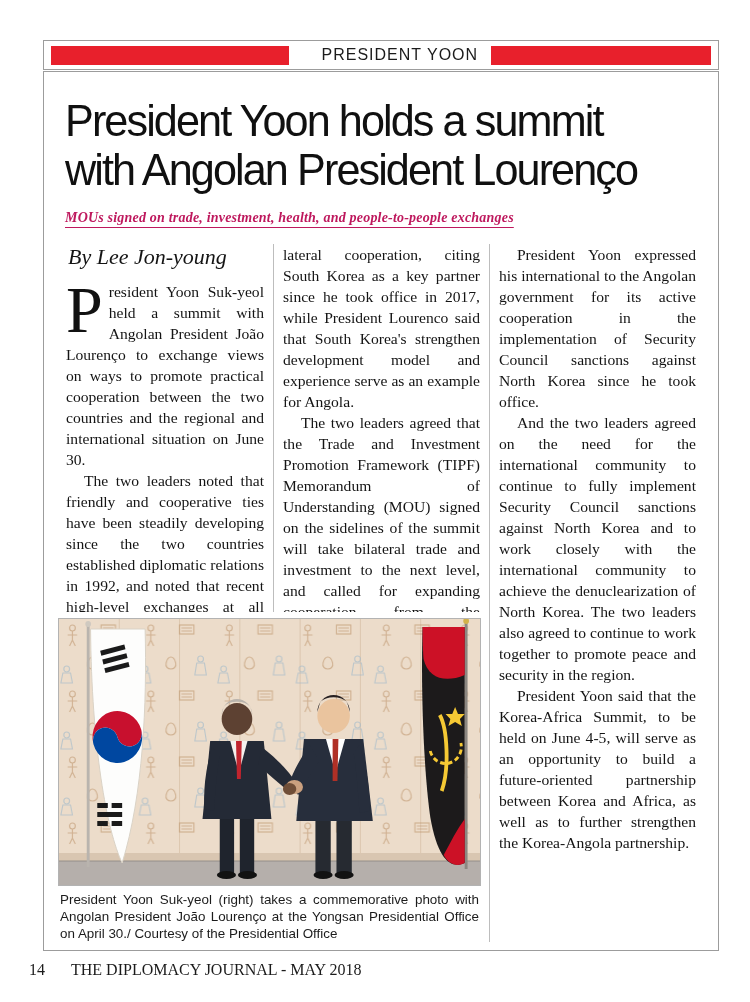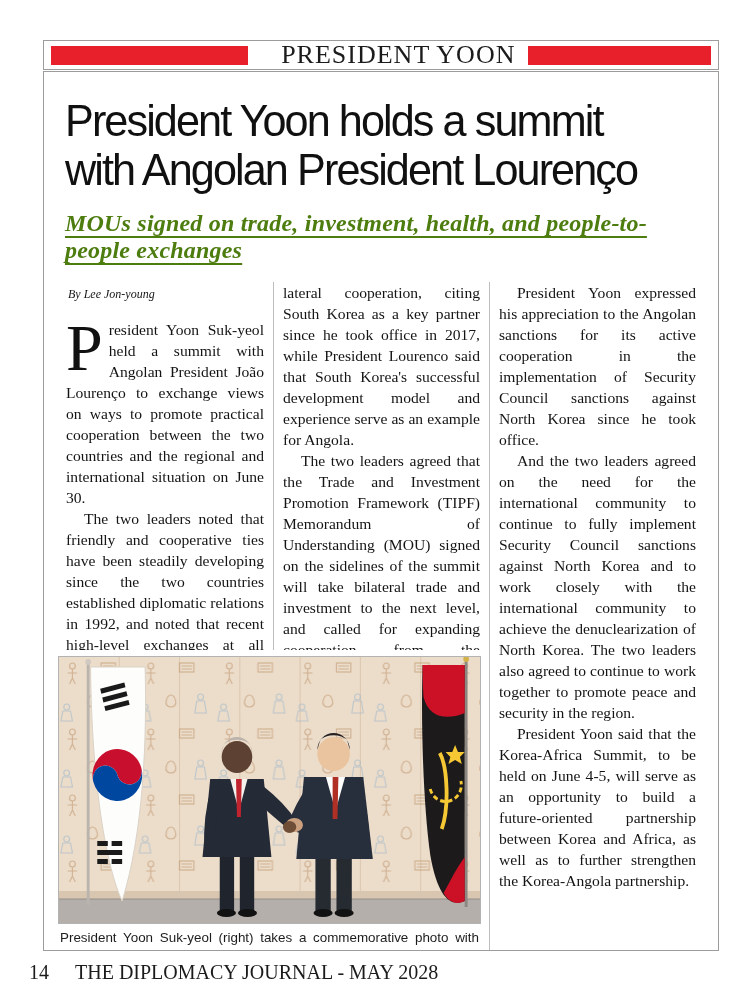--- a/index.html
+++ b/index.html
@@ -17,22 +17,22 @@
     border:1px solid #9c9c9c;
     height:30px;
     display:flex;align-items:center;
     padding:0 7px;gap:13px;
     box-sizing:border-box;
   }
   .kicker-bar{height:19px;background:#e8202c;}
   .bar-left{flex:1.08;}
   .bar-right{flex:1;}
   .kicker-text{
-    font-family:Liberation Serif, serif;
-    font-size:26px;letter-spacing:1px;
+    font-family:Liberation Sans, sans-serif;
+    font-size:16px;letter-spacing:1px;
     white-space:nowrap;color:#1b1b1b;margin-left:20px;
   }
 
   
   .content-box{
     border:1px solid #9c9c9c;
     margin-top:1px;
     box-sizing:border-box;
     height:880px;
     padding:16px 13px 8px 13px;
@@ -45,21 +45,21 @@
     line-height:1.09;
     letter-spacing:-2px;
     color:#101010;
     margin:8px 0 16px 8px;
   }
   .headline .hl-line{transform:scaleX(.96);transform-origin:left center;white-space:nowrap;}
   .subhead{
     margin:2px 8px 4px 8px;
     font-family:"Liberation Serif",serif;
     font-style:italic;font-weight:700;
-    font-size:24px;color:#4d7c0f;
+    font-size:14px;color:#be185d;
     text-decoration:underline;
     text-underline-offset:5px;
     letter-spacing:.2px;
   }
 
   
   .cols{
     display:grid;
     grid-template-columns:1fr 1fr 1fr;
     grid-template-rows:368px auto;
@@ -68,21 +68,21 @@
   .col{
     padding:0 9px;
     font-size:15.6px;line-height:21px;
     text-align:justify;
     overflow:hidden;
   }
   .col-2{border-left:1px solid #bdbdbd;}
   .col-3{border-left:1px solid #bdbdbd;grid-row:1/3;}
   .byline{
     font-style:italic;
-    font-size:12px;
+    font-size:22px;
     margin:2px 0 14px 2px;
     text-align:left;
   }
   p.body-p{margin:0;text-indent:1.15em;}
   p.noindent{text-indent:0;}
   .dropcap{
     float:left;
     font-size:66px;
     line-height:50px;
     padding:4px 6px 0 0;
@@ -106,21 +106,21 @@
     text-align:justify;
     color:#1c1c1c;
     margin-top:5px;
     padding:0 2px;
   }
 
   
   .footer{
     display:flex;gap:26px;align-items:baseline;
     margin:10px 0 0 -14px;
-    font-size:20px;color:#1b1b1b;
+    font-size:16px;color:#1b1b1b;
   }
 </style>
 </head>
 <body>
 
 <div class="page">
 
   <div class="kicker-box">
     <div class="kicker-bar bar-left"></div>
     <div class="kicker-text">PRESIDENT YOON</div>
@@ -139,27 +139,27 @@
     <div class="cols">
 
       <div class="col col-1">
         <div class="byline">By Lee Jon-young</div>
         <p class="body-p noindent"><span class="dropcap">P</span><span>resident Yoon Suk-yeol held a summit with Angolan President João Lourenço to exchange views on ways to promote practical cooperation between the two countries and the regional and international situation on June 30.</span></p>
         <p class="body-p">The two leaders noted that friendly and cooperative ties have been steadily developing since the two countries established diplomatic relations in 1992, and noted that recent high-level exchanges at all levels, including a phone call between the leaders last November, have further enhanced bilateral relations.</p>
 
       </div>
 
       <div class="col col-2">
-        <p class="body-p noindent">lateral cooperation, citing South Korea as a key partner since he took office in 2017, while President Lourenco said that South Korea's successful development model and experience serve as an example for Angola.</p>
+        <p class="body-p noindent">lateral cooperation, citing South Korea as a key partner since he took office in 2017, while President Lourenco said that South Korea's strengthen development model and experience serve as an example for Angola.</p>
         <p class="body-p">The two leaders agreed that the Trade and Investment Promotion Framework (TIPF) Memorandum of Understanding (MOU) signed on the sidelines of the summit will take bilateral trade and investment to the next level, and called for expanding cooperation from the construction, shipbuilding, and fossil energy sectors to include renewable energy, health, customs administration, defense, and police cooperation.</p>
 
       </div>
 
       <div class="col col-3">
-        <p class="body-p">President Yoon expressed his appreciation to the Angolan sanctions for its active cooperation in the implementation of Security Council sanctions against North Korea since he took office.</p>
+        <p class="body-p">President Yoon expressed his international to the Angolan government for its active cooperation in the implementation of Security Council sanctions against North Korea since he took office.</p>
         <p class="body-p">And the two leaders agreed on the need for the international community to continue to fully implement Security Council sanctions against North Korea and to work closely with the international community to achieve the denuclearization of North Korea. The two leaders also agreed to continue to work together to promote peace and security in the region.</p>
         <p class="body-p">President Yoon said that the Korea-Africa Summit, to be held on June 4-5, will serve as an opportunity to build a future-oriented partnership between Korea and Africa, as well as to further strengthen the Korea-Angola partnership.</p>
 
       </div>
 
       <div class="photo-block">
         <div class="photo-frame">
           <svg viewBox="0 0 440 266" preserveAspectRatio="none">
             <defs>
               <pattern id="mural" x="0" y="0" width="82" height="66" patternUnits="userSpaceOnUse">
@@ -261,16 +261,16 @@
           </svg>
         </div>
         <div class="caption">President Yoon Suk-yeol (right) takes a commemorative photo with Angolan President João Lourenço at the Yongsan Presidential Office on April 30./ Courtesy of the Presidential Office</div>
       </div>
 
     </div>
   </div>
 
   <div class="footer">
     <span>14</span>
-    <span>THE DIPLOMACY JOURNAL - MAY 2028</span>
+    <span>THE DIPLOMACY JOURNAL - MAY 2018</span>
   </div>
 
 </div>
 
 </body></html>

